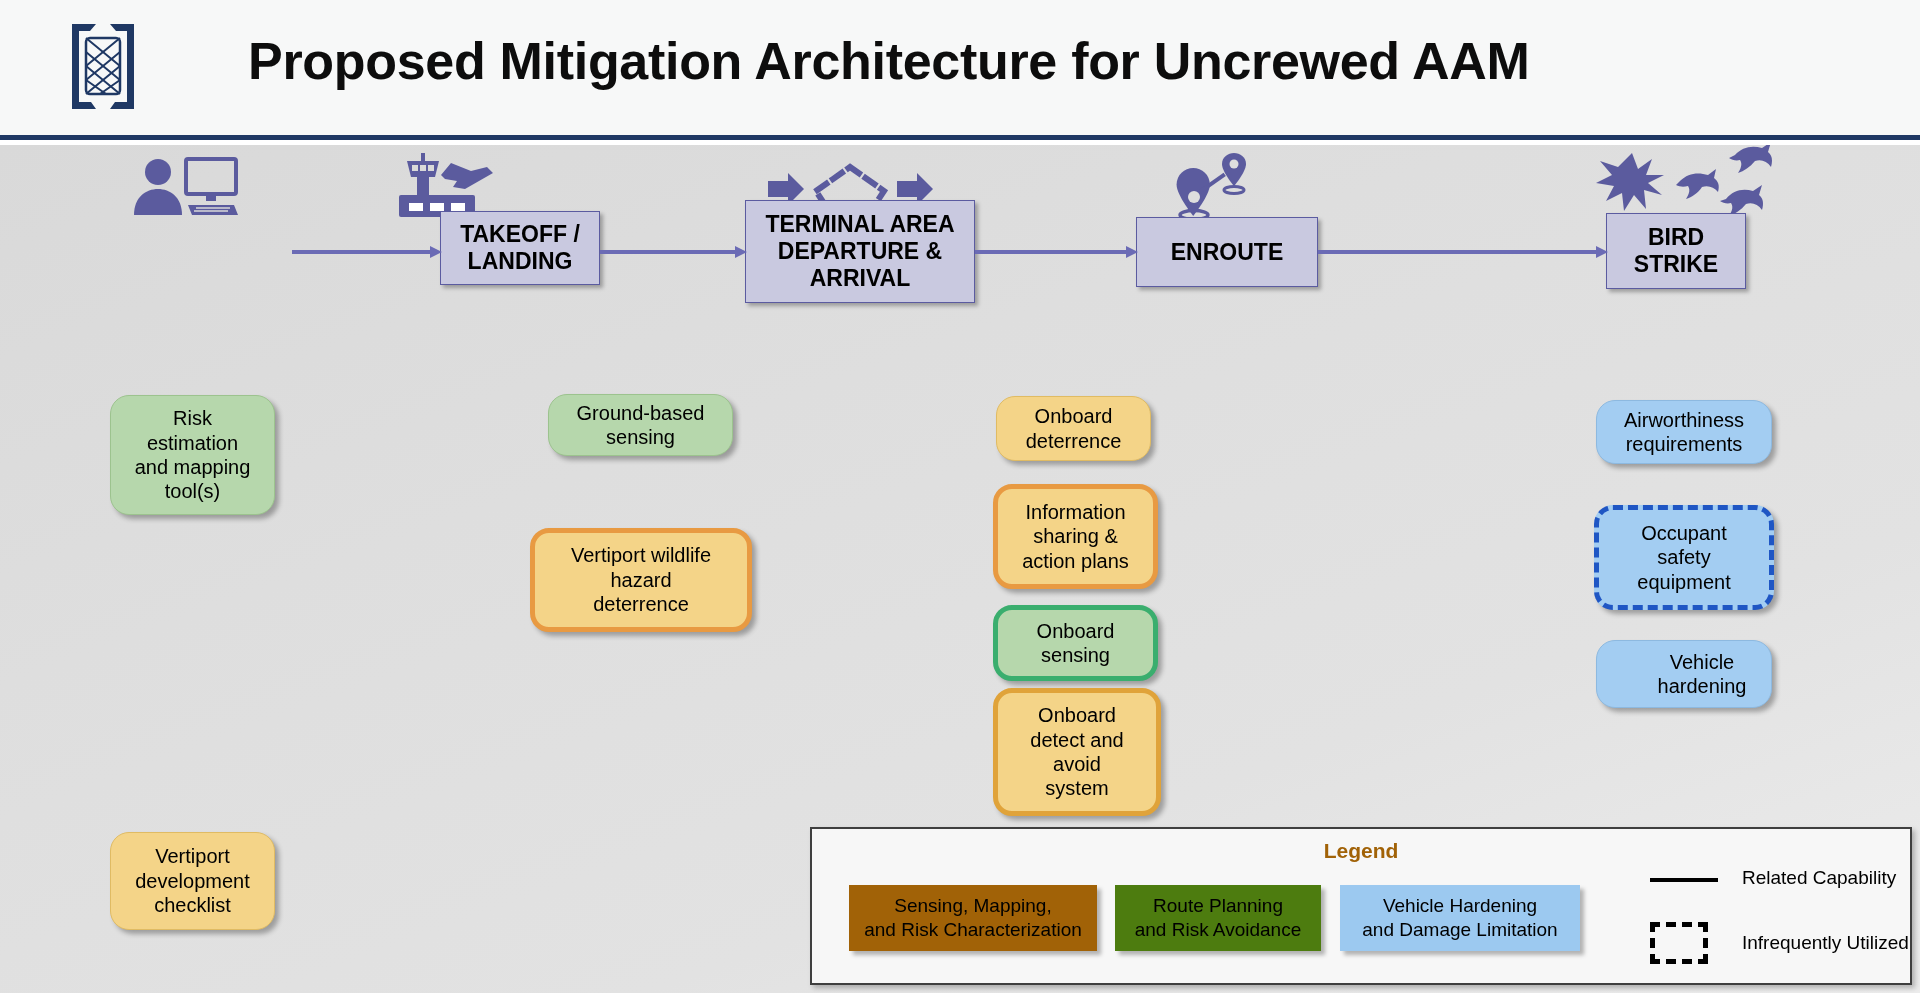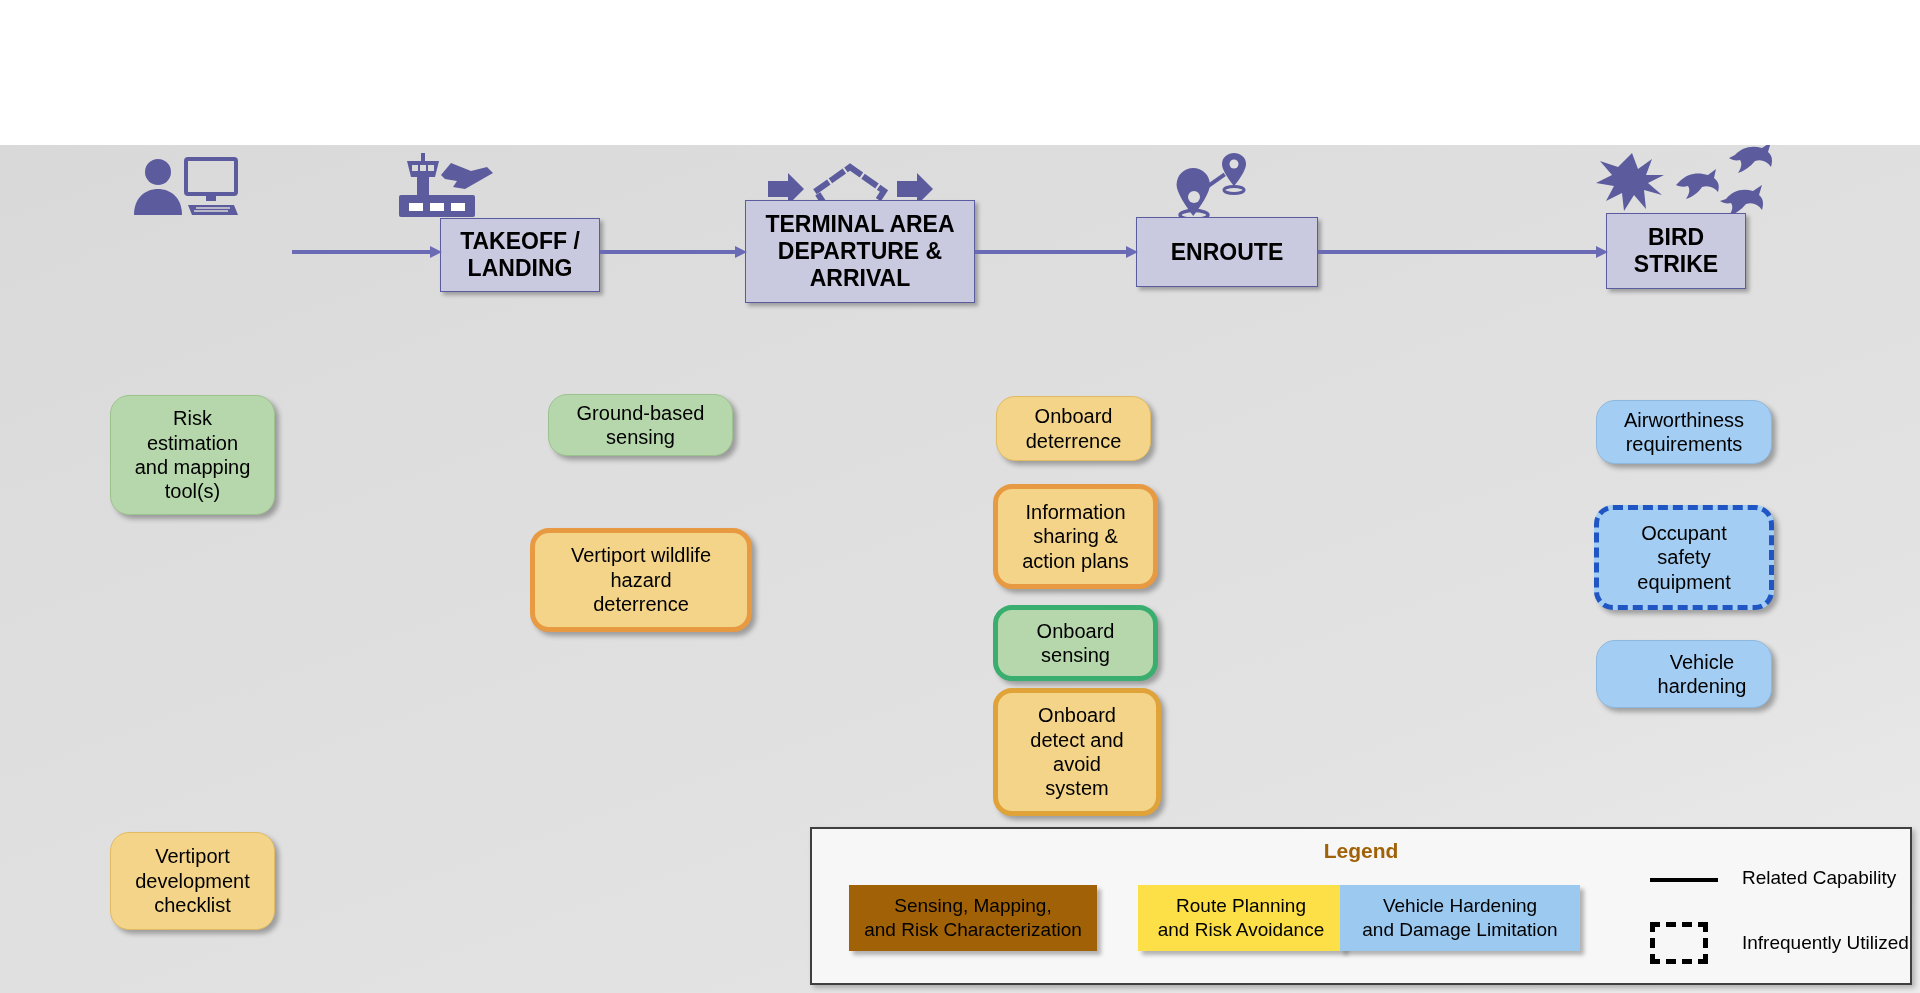--- a/index.html
+++ b/index.html
@@ -95,38 +95,54 @@
     text-align: center; font-size: 21px; font-weight: bold; color: #a16207;
   }
   .legend-swatch {
     position: absolute;
     display: flex; align-items: center; justify-content: center;
     text-align: center; font-size: 19px; color: #000; line-height: 1.24;
     box-shadow: 4px 4px 4px rgba(0,0,0,0.28);
     padding: 3px 6px;
   }
   .legend-swatch.green  { background: #a16207; }
-  .legend-swatch.yellow { background: #fde047; margin-left: 23px; }
+  .legend-swatch.yellow { background: #4d7c0f; }
   .legend-swatch.blue   { background: #9cc9f0; }
 
   .legend-key-label {
     position: absolute; font-size: 19px; color: #000; white-space: nowrap;
   }
   .legend-line {
     position: absolute; height: 4px; background: #000;
   }
   .legend-dash-box {
     position: absolute; border: 5px dashed #000; background: transparent;
   }
 </style>
 </head>
 <body>
 
 <div id="slide">
 
+  <div class="title-bar">
+    <div class="logo-wrap">
+      <svg width="82" height="96" viewBox="0 0 82 96" xmlns="http://www.w3.org/2000/svg">
+        <g fill="none" stroke="#1f3864">
+          <path d="M10 6 L34 6 L28 13 L17 13 L17 84 L29 84 L34 91 L10 91 Z" fill="#1f3864" stroke="none"></path>
+          <path d="M72 6 L48 6 L54 13 L65 13 L65 84 L53 84 L48 91 L72 91 Z" fill="#1f3864" stroke="none"></path>
+          <rect x="24" y="20" width="34" height="56" rx="4" stroke="#1f3864" stroke-width="2.5"></rect>
+          <g stroke="#1f3864" stroke-width="2">
+            <path d="M24 20 L58 48 M24 34 L58 62 M24 48 L58 76 M24 62 L44 76"></path>
+            <path d="M58 20 L24 48 M58 34 L24 62 M58 48 L24 76 M58 62 L38 76"></path>
+          </g>
+        </g>
+      </svg>
+    </div>
+    <div class="page-title">Proposed Mitigation Architecture for Uncrewed AAM</div>
+  </div>
 
   <div class="canvas">
 
     <div class="phase-icon" style="left:130px; top:10px;">
       <svg width="110" height="62" viewBox="0 0 110 62" xmlns="http://www.w3.org/2000/svg">
         <g fill="#5b5b9e">
           <circle cx="28" cy="17" r="13"></circle>
           <path d="M4 60 C4 42 16 34 28 34 C40 34 52 42 52 60 Z"></path>
           <rect x="56" y="4" width="50" height="35" rx="2" fill="none" stroke="#5b5b9e" stroke-width="4"></rect>
           <rect x="76" y="39" width="10" height="7"></rect>
@@ -185,21 +201,21 @@
         <g fill="#5b5b9e">
           <path d="M38 8 L44 24 L58 14 L52 30 L70 30 L54 38 L68 50 L50 45 L52 64 L40 50 L30 66 L28 48 L12 56 L20 41 L2 38 L18 30 L6 16 L24 22 Z"></path>
           <path d="M86 36 C94 28 104 27 114 30 L122 24 L120 33 C124 36 126 40 124 47 C120 42 114 40 108 42 C104 48 98 52 92 54 C96 48 96 44 94 41 C90 42 86 42 82 40 Z"></path>
           <path d="M132 54 C139 45 149 43 159 46 L168 40 L165 50 C169 53 170 58 168 65 C164 59 158 57 152 59 C147 65 141 69 135 71 C139 65 139 61 137 58 C133 59 129 58 126 56 Z"></path>
           <path d="M141 10 C148 2 158 0 168 3 L177 -3 L174 7 C178 10 179 15 177 22 C173 16 167 14 161 16 C156 22 150 26 144 28 C148 22 148 18 146 15 C142 16 138 15 135 13 Z"></path>
         </g>
       </svg>
     </div>
 
 
-    <div class="phase-box" style="left:440px; top:73px; width:160px; height:74px; flex-direction:column;">
+    <div class="phase-box" style="left:440px; top:66px; width:160px; height:74px; flex-direction:column;">
       <span>TAKEOFF /</span>
       <span>LANDING</span>
     </div>
 
     <div class="phase-box" style="left:745px; top:55px; width:230px; height:103px; flex-direction:column;">
       <span>TERMINAL AREA</span>
       <span>DEPARTURE &amp;</span>
       <span>ARRIVAL</span>
     </div>
 

